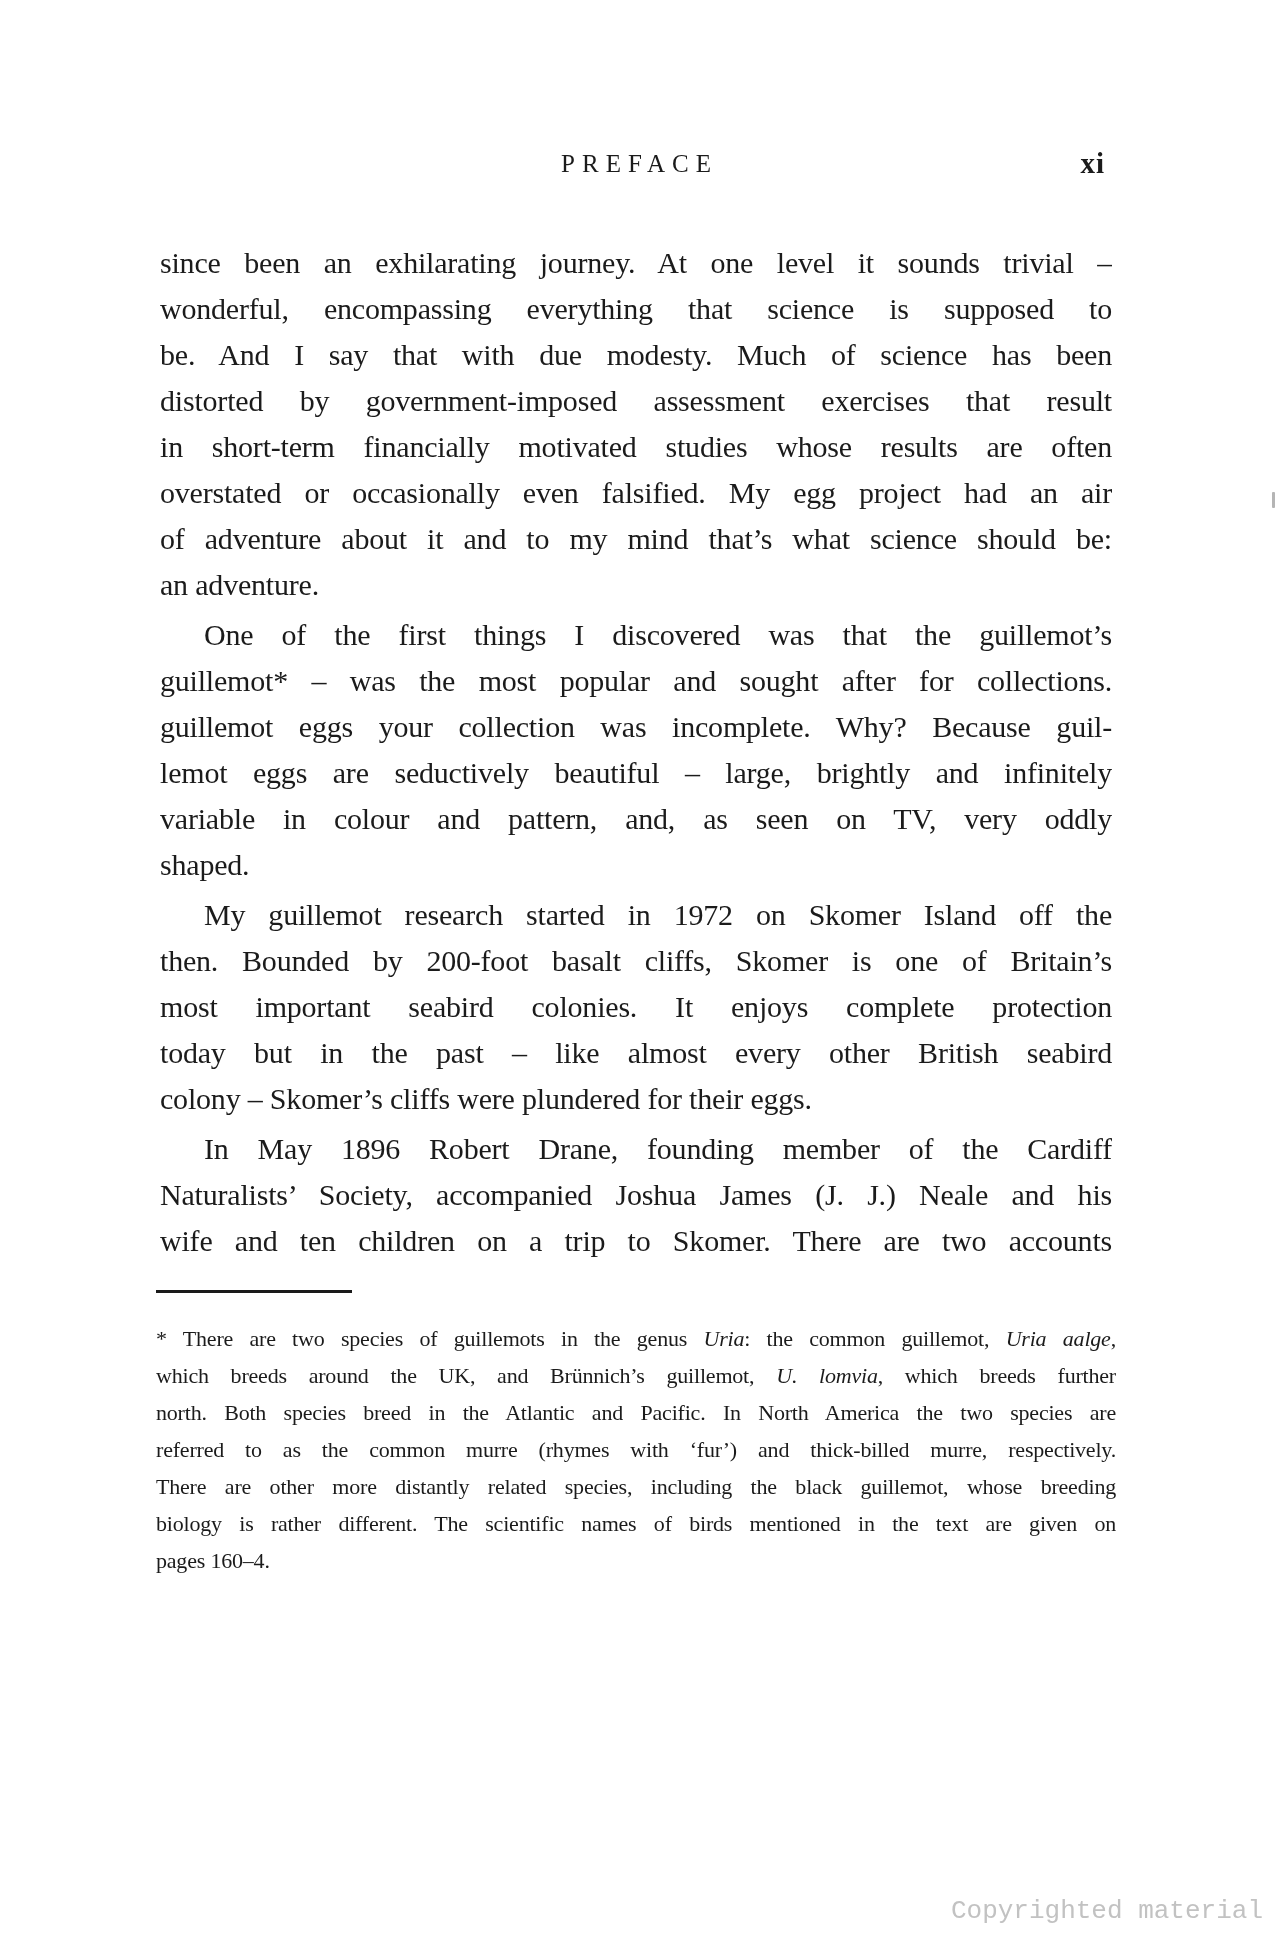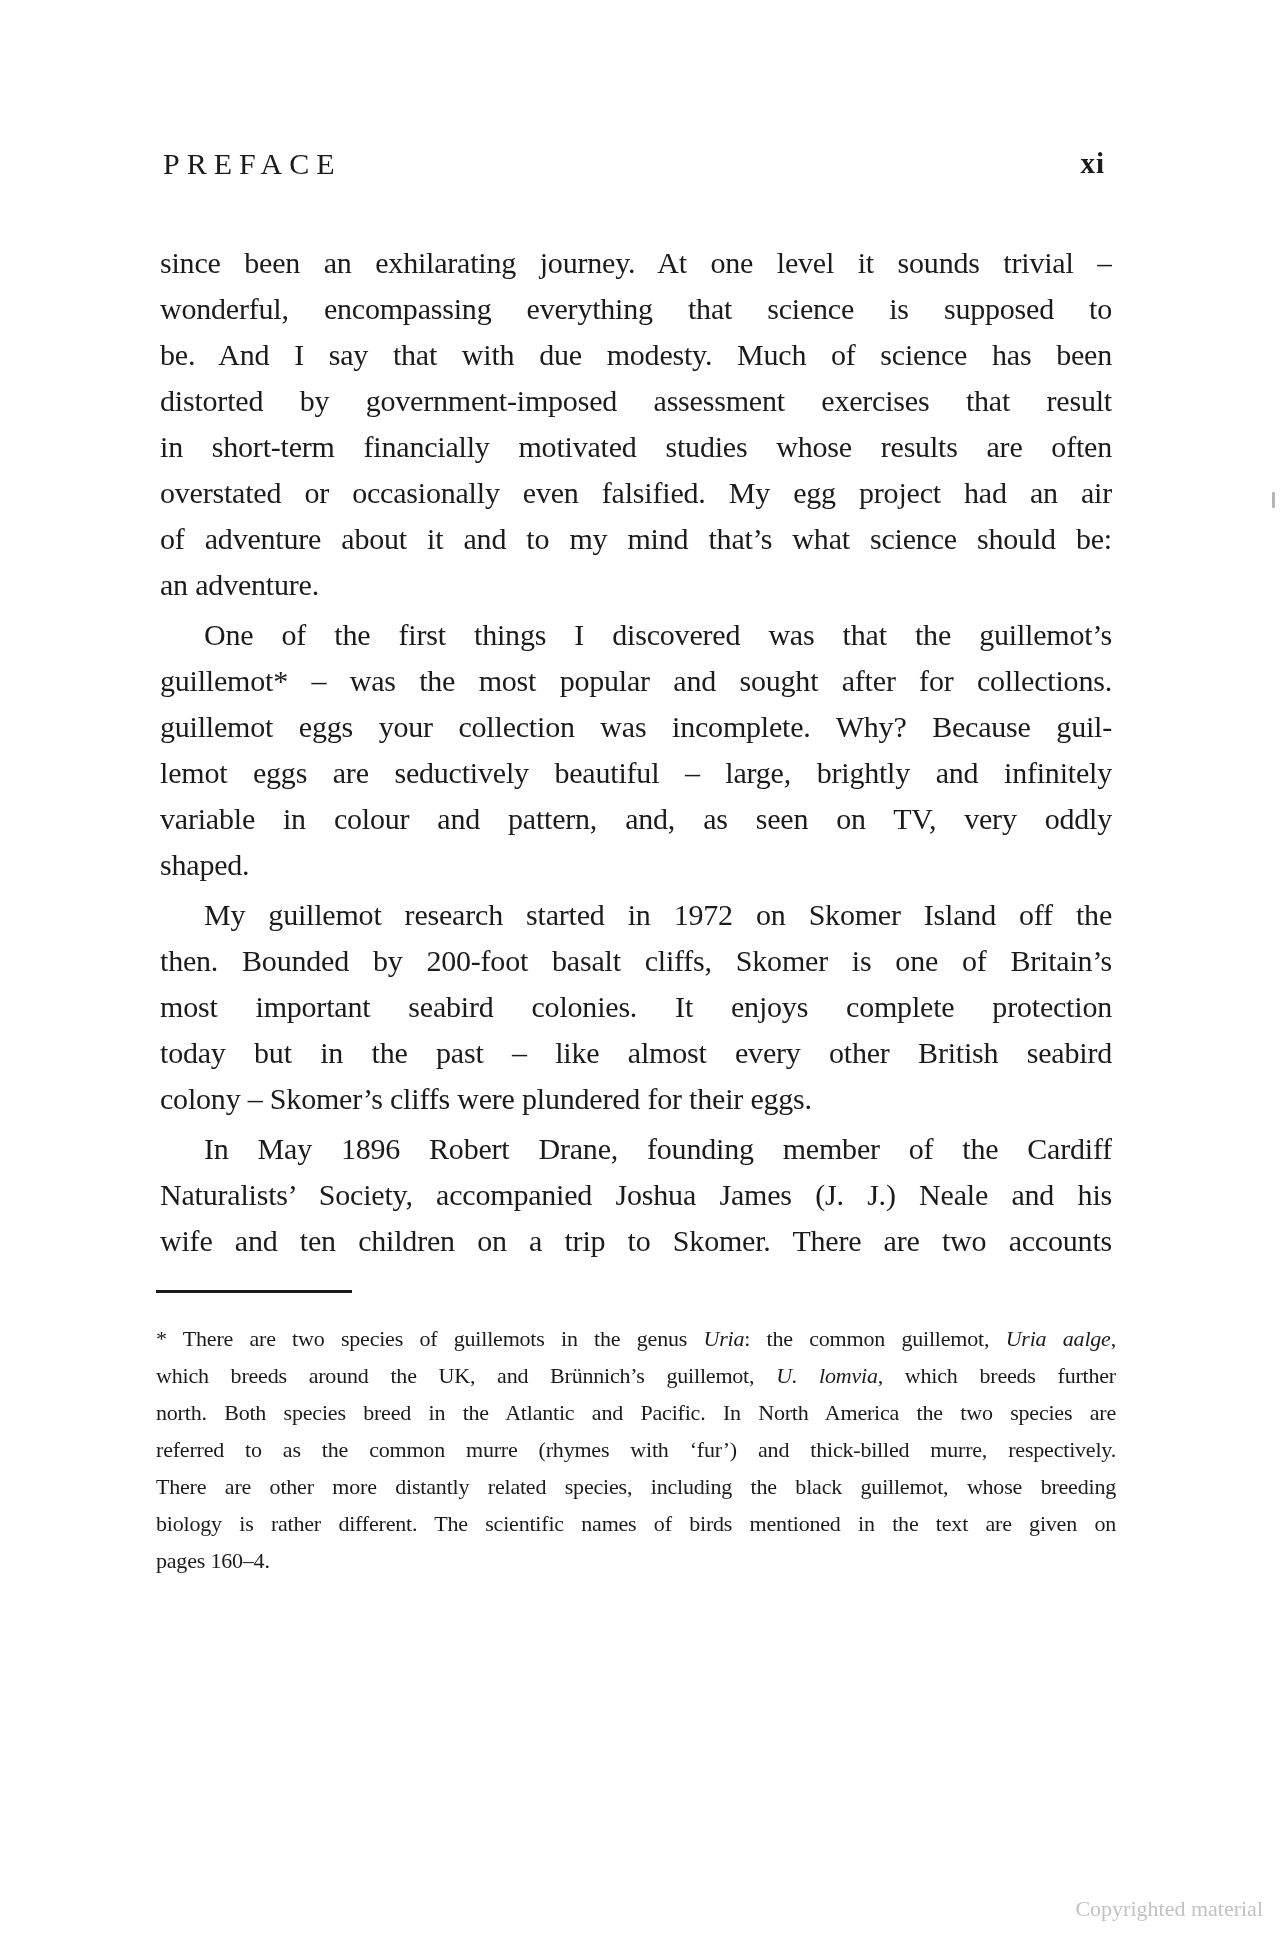--- a/index.html
+++ b/index.html
@@ -12,21 +12,22 @@
     overflow:hidden;
   }
   .column {
     position:absolute;
     left:156px; top:147px;
     width:960px;
   }
   .running-head { position:relative; height:33px; }
   .running-head .title {
     display:block;
-    font-size:30px;
+    text-align:center;
+    font-size:25px;
     letter-spacing:7px;
     text-indent:7px;
     line-height:33px;
   }
   .running-head .pagenum {
     position:absolute;
     right:11px; top:0;
     font-size:29px;
     letter-spacing:1px;
     line-height:33px;
@@ -59,22 +60,22 @@
     font-size:22px;
     letter-spacing:-0.2px;
     overflow:hidden;
     text-align:justify;
     text-align-last:justify;
   }
   .fline.last { text-align-last:left; }
   .watermark {
     position:absolute;
     right:17px; top:1896px;
-    font-family:Liberation Serif, serif;
-    font-size:22px;
+    font-family:Liberation Mono, monospace;
+    font-size:26px;
     color:#c2c2c2;
   }
   .scan-artifact {
     position:absolute;
     left:1272px; top:492px;
     width:3px; height:16px;
     background:#b5b5b5;
     border-radius:1px;
   }
 </style>

